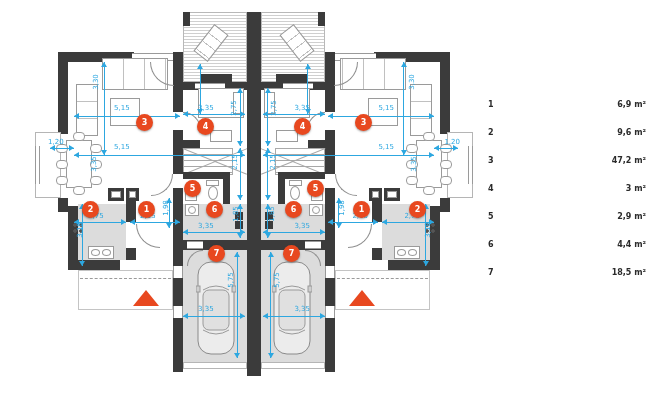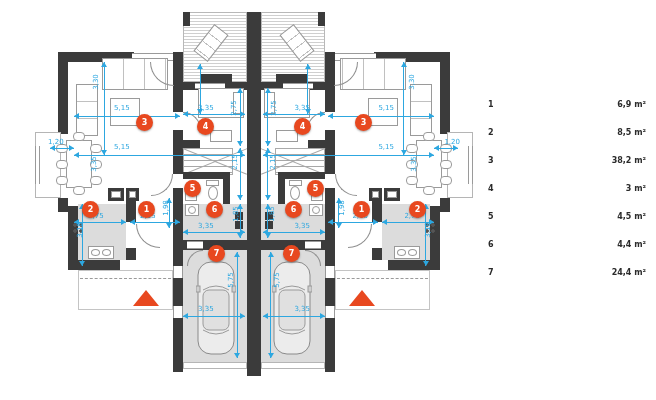--- a/index.html
+++ b/index.html
@@ -343,36 +343,36 @@
 
   <div class="wall" style="left:247px;top:12px;width:14px;height:364px;"></div>
 
   <div class="legend">
     <div class="lrow">
       <span>1</span>
       <span>6,9 m²</span>
     </div>
     <div class="lrow">
       <span>2</span>
-      <span>8,5 m²</span>
+      <span>9,6 m²</span>
     </div>
     <div class="lrow">
       <span>3</span>
-      <span>38,2 m²</span>
+      <span>47,2 m²</span>
     </div>
     <div class="lrow">
       <span>4</span>
       <span>3 m²</span>
     </div>
     <div class="lrow">
       <span>5</span>
-      <span>4,5 m²</span>
+      <span>2,9 m²</span>
     </div>
     <div class="lrow">
       <span>6</span>
       <span>4,4 m²</span>
     </div>
     <div class="lrow">
       <span>7</span>
-      <span>24,4 m²</span>
+      <span>18,5 m²</span>
     </div>
   </div>
 </div>
 
 </body></html>

